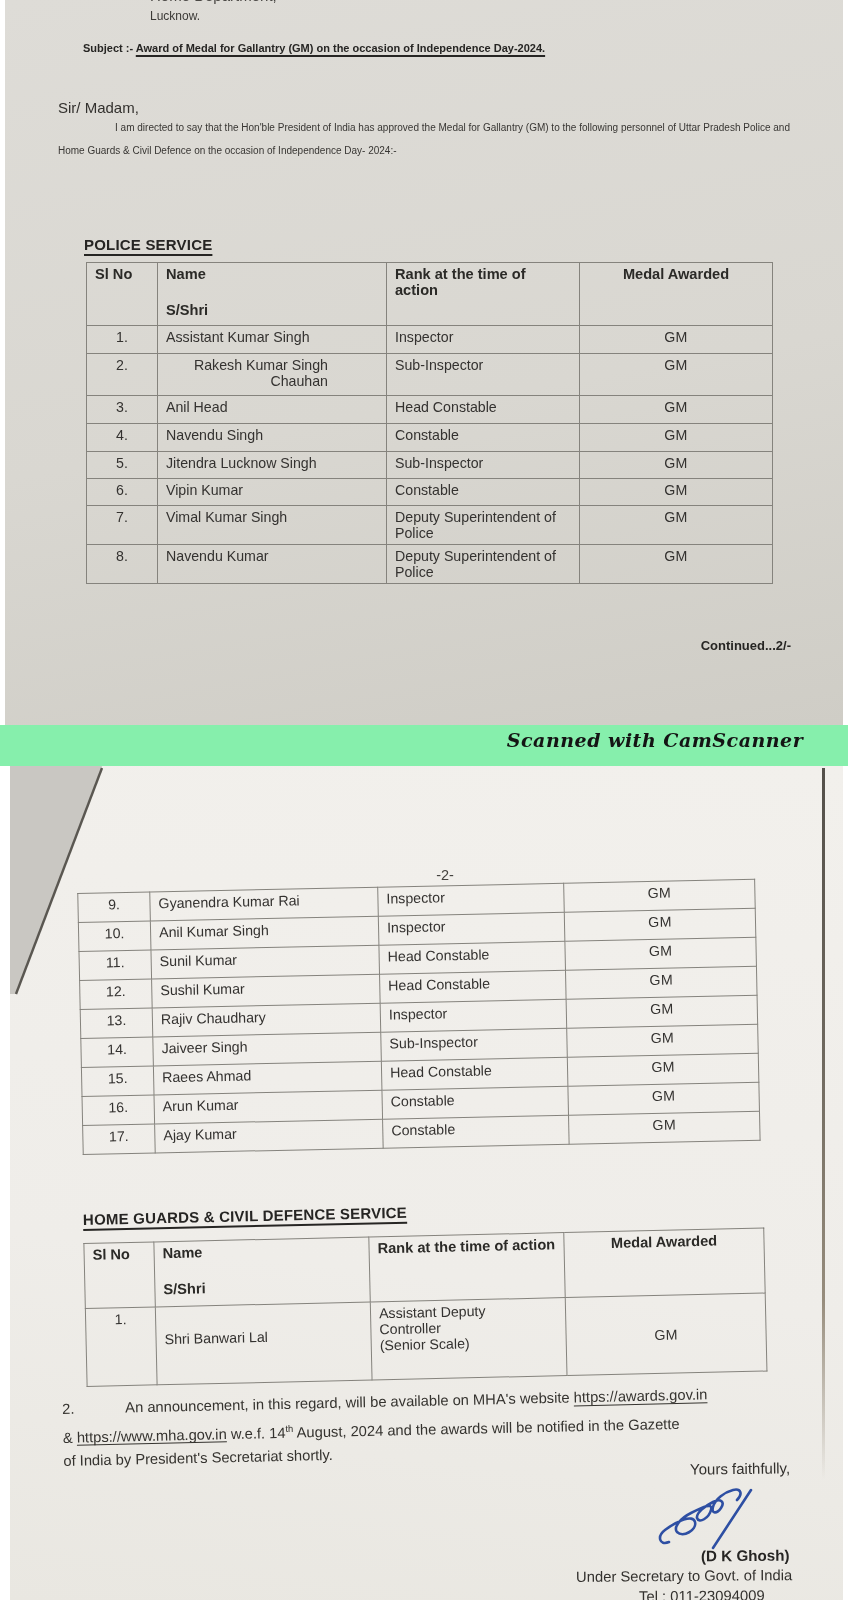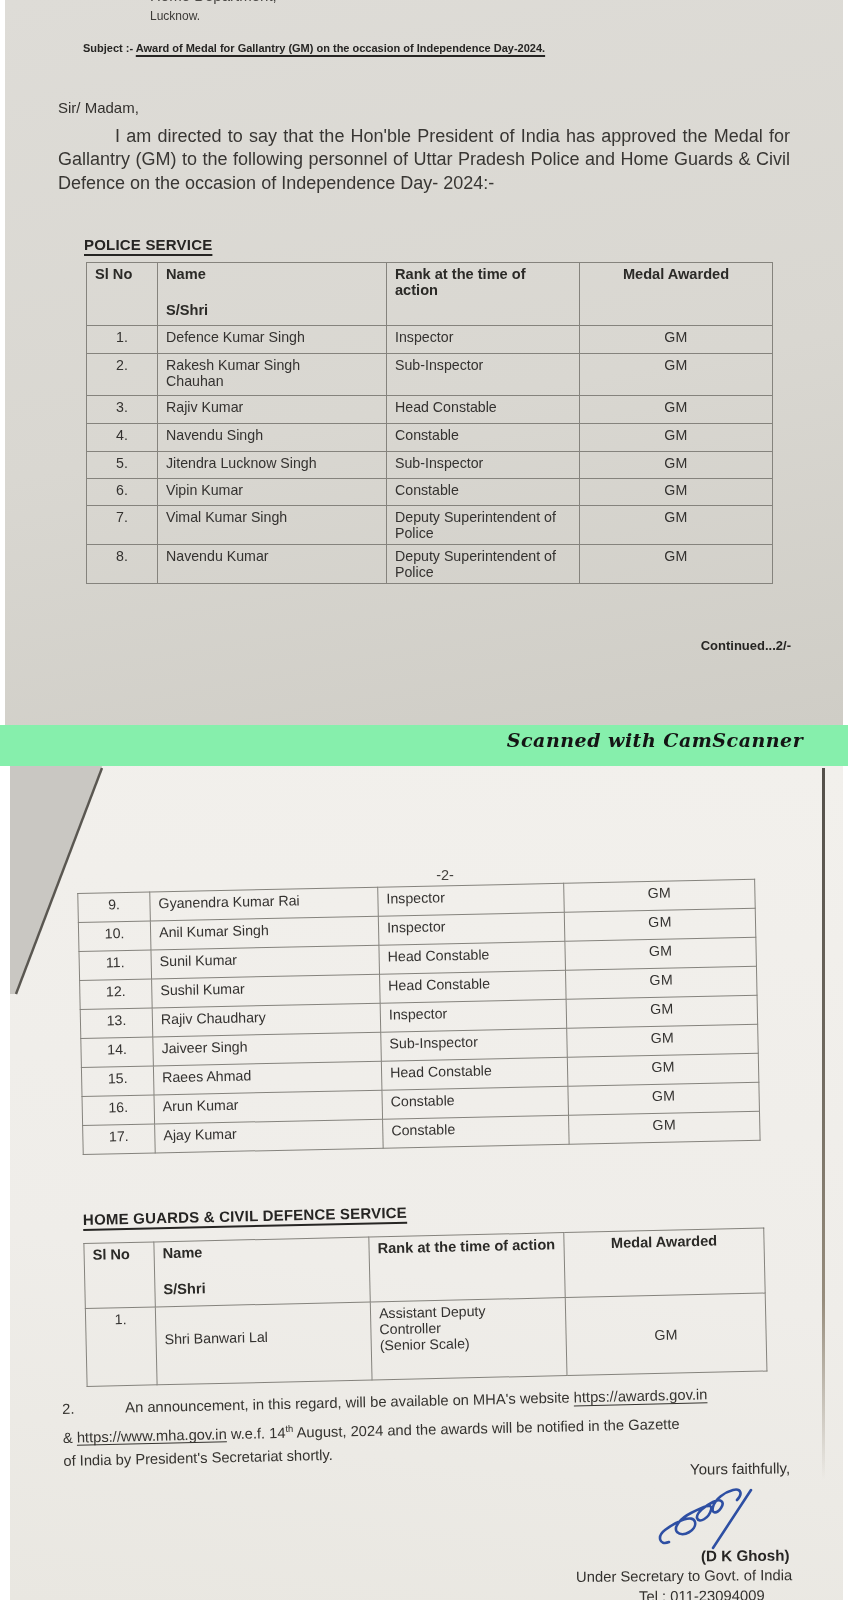--- a/index.html
+++ b/index.html
@@ -13,37 +13,37 @@
   .cs-band{position:absolute;left:0;top:725px;width:848px;height:41px;background:#86efac;}
   .cs-text{position:absolute;left:500px;top:4px;width:310px;text-align:center;
            font-family:"DejaVu Serif","Liberation Serif",serif;font-style:italic;font-weight:bold;
            font-size:19px;letter-spacing:0.5px;color:#141414;}
   .abs{position:absolute;margin:0;}
   .dept-partial{left:145px;top:-13px;font-size:15px;color:#4a4845;}
   .city{left:145px;top:9px;font-size:12px;color:#3c3a37;}
   .subject{left:78px;top:42px;width:740px;font-size:11px;font-weight:bold;color:#262523;}
   .subject .u{text-decoration:underline;text-underline-offset:3px;text-decoration-thickness:1.5px;}
   .salutation{left:53px;top:99px;font-size:15px;}
-  .body1{left:53px;top:125px;width:732px;font-size:18px;line-height:23.3px;
+  .body1{left:53px;top:116px;width:732px;font-size:10px;line-height:23.3px;
          text-align:justify;text-indent:57px;color:#383633;}
   .sec-heading{font-size:15px;font-weight:bold;color:#262523;text-decoration:underline;
                text-underline-offset:3.5px;text-decoration-thickness:1.5px;letter-spacing:0.2px;}
   .ps-heading{left:79px;top:236px;}
   .hg-heading{left:73px;top:445px;transform:rotate(-1.3deg);transform-origin:left center;}
   .tbl{position:absolute;border-collapse:collapse;table-layout:fixed;}
   .tbl td,.tbl th{border:1px solid #85837d;font-size:14.2px;font-weight:normal;
                   vertical-align:top;padding:3px 8px;text-align:left;color:#343230;overflow:hidden;}
   .tbl th{font-size:14.6px;font-weight:bold;color:#2b2a27;}
   .th-medal{text-align:center !important;}
   .sl{text-align:center !important;font-weight:bold;color:#2b2a27;}
   .medal{text-align:center !important;font-weight:bold;letter-spacing:0.3px;color:#2b2a27;}
   .sshri{margin-top:20px;font-weight:bold;}
   .tbl1{left:81px;top:262px;width:686px;}
   .tbl1 .hrow th{height:56px;}
-  .w160{display:block;width:162px;}
+  .w160{display:block;width:162px;text-align:right;}
   .tbl2{left:70px;top:127px;width:677px;transform:rotate(-1.2deg);transform-origin:left center;}
   .tbl2 td{height:22px;}
   .tbl3{left:75px;top:477px;width:680px;transform:rotate(-1.3deg);transform-origin:left center;}
   .tbl3 .hrow th{height:58px;}
   .tbl3 .name-pad{padding-top:24px;}
   .pre{white-space:pre-line;}
   .continued{top:638px;right:52px;font-size:13px;font-weight:bold;color:#262523;}
   .pagenum{left:380px;top:101px;width:110px;text-align:center;font-size:14.5px;color:#45433f;}
   .para2{left:52px;top:632px;width:728px;font-size:14.7px;line-height:23.6px;color:#35332f;
          transform:rotate(-1.3deg);transform-origin:left top;}
@@ -90,35 +90,35 @@
         <th>Sl No</th>
         <th>
           <div>Name</div>
           <div class="sshri">S/Shri</div>
         </th>
         <th>Rank at the time of action</th>
         <th class="th-medal">Medal Awarded</th>
       </tr>
       <tr style="height:28px">
         <td class="sl">1.</td>
-        <td>Defence Kumar Singh</td>
+        <td>Assistant Kumar Singh</td>
         <td>Inspector</td>
         <td class="medal">GM</td>
       </tr>
       <tr style="height:42px">
         <td class="sl">2.</td>
         <td>
               <span class="w160">Rakesh Kumar Singh Chauhan</span>
             </td>
         <td>Sub-Inspector</td>
         <td class="medal">GM</td>
       </tr>
       <tr style="height:28px">
         <td class="sl">3.</td>
-        <td>Rajiv Kumar</td>
+        <td>Anil Head</td>
         <td>Head Constable</td>
         <td class="medal">GM</td>
       </tr>
       <tr style="height:28px">
         <td class="sl">4.</td>
         <td>Navendu Singh</td>
         <td>Constable</td>
         <td class="medal">GM</td>
       </tr>
       <tr style="height:27px">

